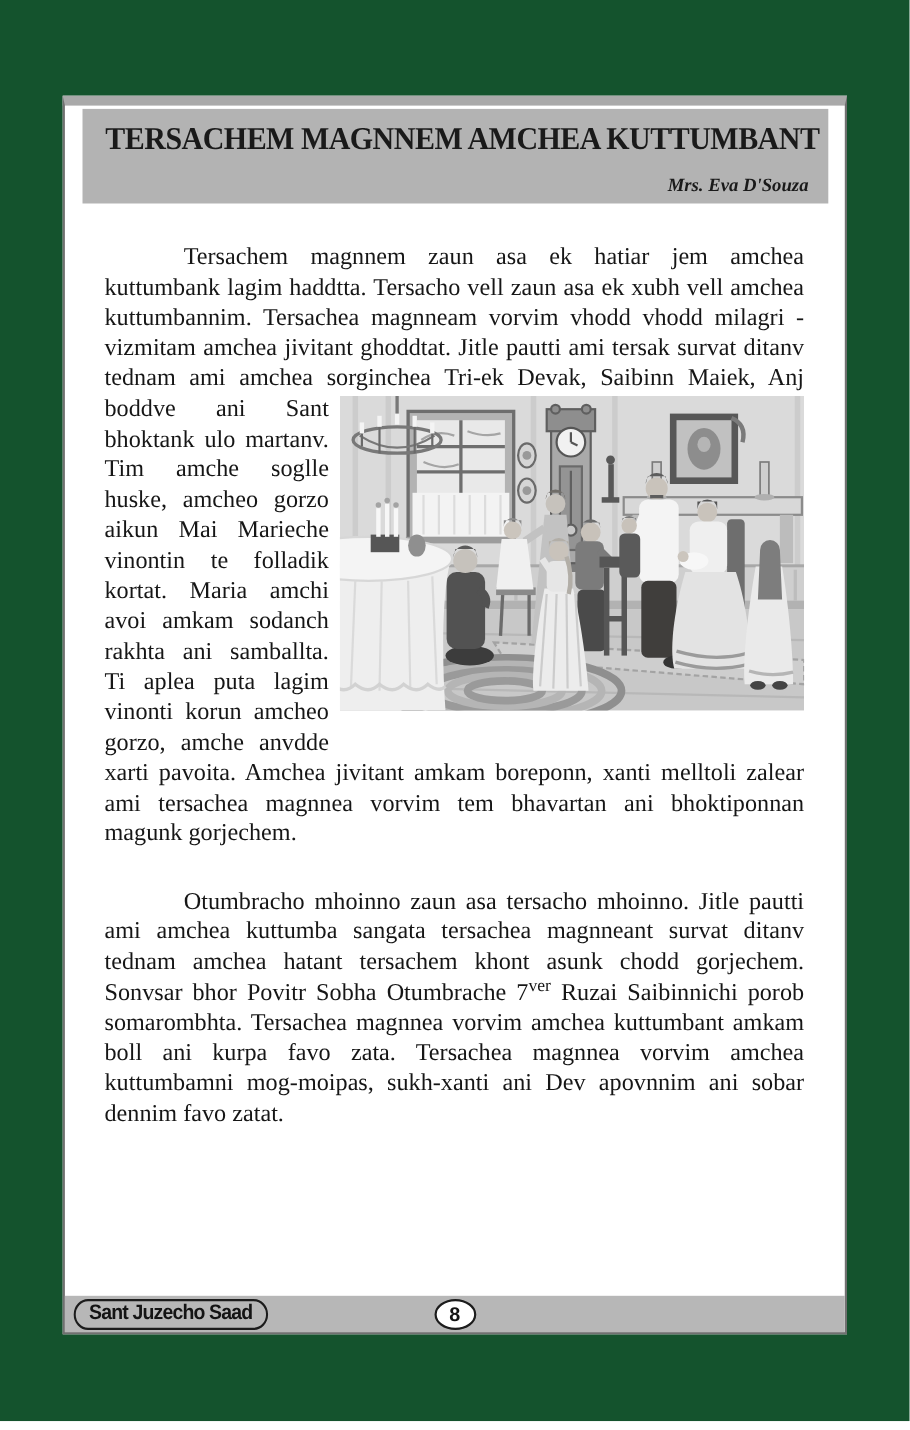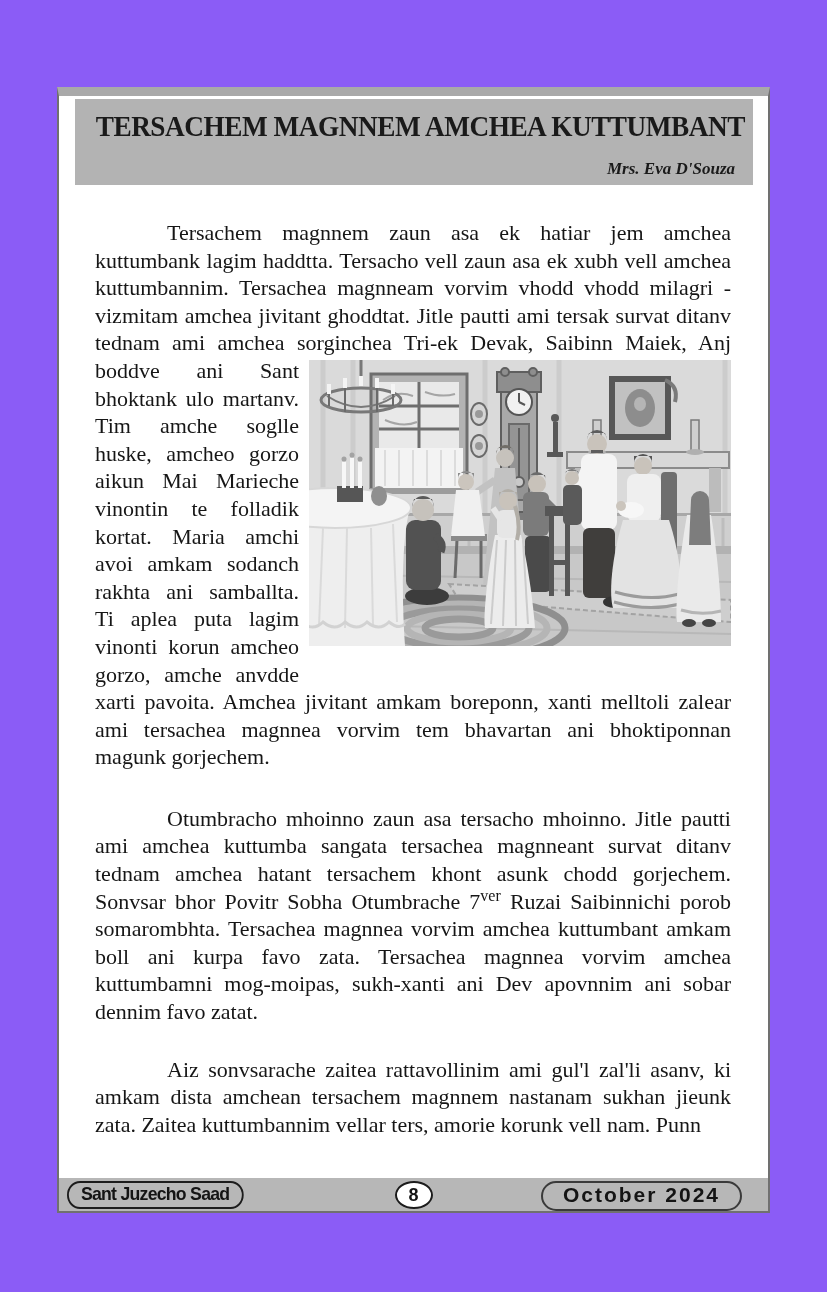--- a/index.html
+++ b/index.html
@@ -1,16 +1,16 @@
 <!DOCTYPE html>
 <html><head>
 <meta charset="utf-8">
 <style>
   html,body{margin:0;padding:0;background:#ffffff;}
-  .canvas{position:relative;width:827px;height:1292px;background:#8b5cf6;overflow:hidden;
+  .canvas{position:relative;width:827px;height:1292px;background:#14532d;overflow:hidden;
           font-family:"Liberation Serif",serif;}
   .frame{position:absolute;left:57px;top:87px;width:713px;height:1126px;box-sizing:border-box;
          border-top:9px solid #a9a9a9;border-left:2px solid #707070;border-right:2px solid #707070;
          border-bottom:2px solid #707070;background:#ffffff;}
   .header-box{position:absolute;left:16px;top:3px;width:678px;height:86px;background:#b3b3b3;}
   .title-row{margin-top:11px;text-align:center;white-space:nowrap;}
   .title-inner{display:inline-block;font-weight:bold;font-size:29px;letter-spacing:-0.5px;
                color:#1a1a1a;transform:scaleX(0.94);transform-origin:center top;}
   .author-row{position:absolute;right:18px;bottom:6px;font-style:italic;font-weight:bold;
               font-size:17px;color:#1a1a1a;}
@@ -278,23 +278,21 @@
             <circle cx="35" cy="99" r="2.5" fill="#a3a3a3"></circle>
                 <circle cx="43" cy="95" r="2.5" fill="#a3a3a3"></circle>
                 <circle cx="51" cy="99" r="2.5" fill="#a3a3a3"></circle>
             <ellipse cx="70" cy="136" rx="8" ry="10" fill="#8f8f8f"></ellipse>
           </g>
         </svg>
           </span><span>Maiek, Anj boddve ani Sant bhoktank ulo martanv. Tim amche soglle huske, amcheo gorzo aikun Mai Marieche vinontin te folladik kortat. Maria amchi avoi amkam sodanch rakhta ani samballta. Ti aplea puta lagim vinonti korun amcheo gorzo, amche anvdde xarti pavoita. Amchea jivitant amkam boreponn, xanti melltoli zalear ami tersachea magnnea vorvim tem bhavartan ani bhoktiponnan magunk gorjechem.</span></p>
 
       <p class="p2"><span>Otumbracho mhoinno zaun asa tersacho mhoinno. Jitle pautti ami amchea kuttumba sangata tersachea magnneant survat ditanv tednam amchea hatant tersachem khont asunk chodd gorjechem. Sonvsar bhor Povitr Sobha Otumbrache 7</span><sup>ver</sup><span> Ruzai Saibinnichi porob somarombhta. Tersachea magnnea vorvim amchea kuttumbant amkam boll ani kurpa favo zata. Tersachea magnnea vorvim amchea kuttumbamni mog-moipas, sukh-xanti ani Dev apovnnim ani sobar dennim favo zatat.</span></p>
 
-      <p class="p3">Aiz sonvsarache zaitea rattavollinim ami gul'l zal'li asanv, ki amkam dista amchean tersachem magnnem nastanam sukhan jieunk zata. Zaitea kuttumbannim vellar ters, amorie korunk vell nam. Punn</p>
     </div>
 
     <div class="footer-bar">
       <span class="pill pill-left">Sant Juzecho Saad</span>
       <span class="page-circle">8</span>
-      <span class="pill pill-right">October 2024</span>
     </div>
 
   </div>
 </div>
 
 </body></html>

